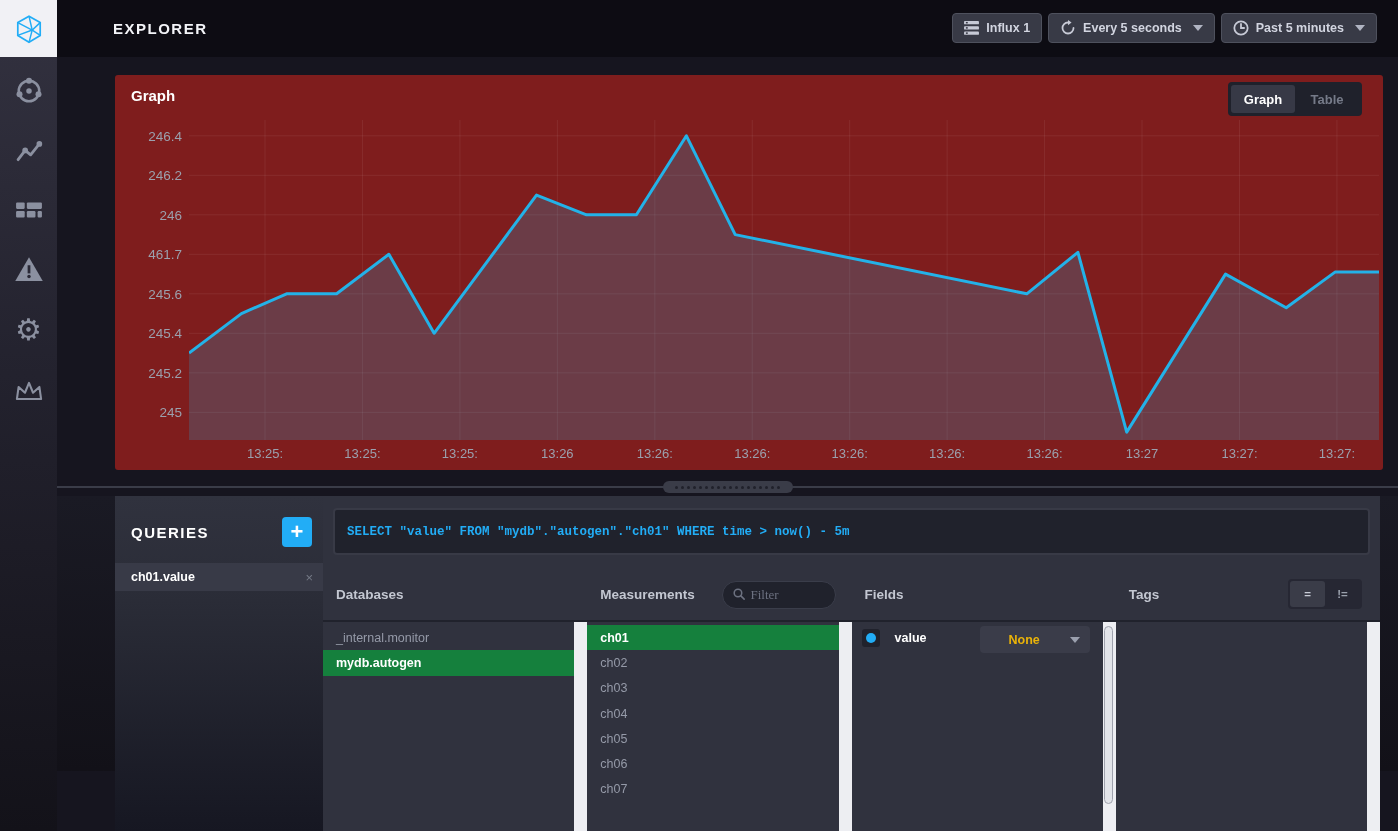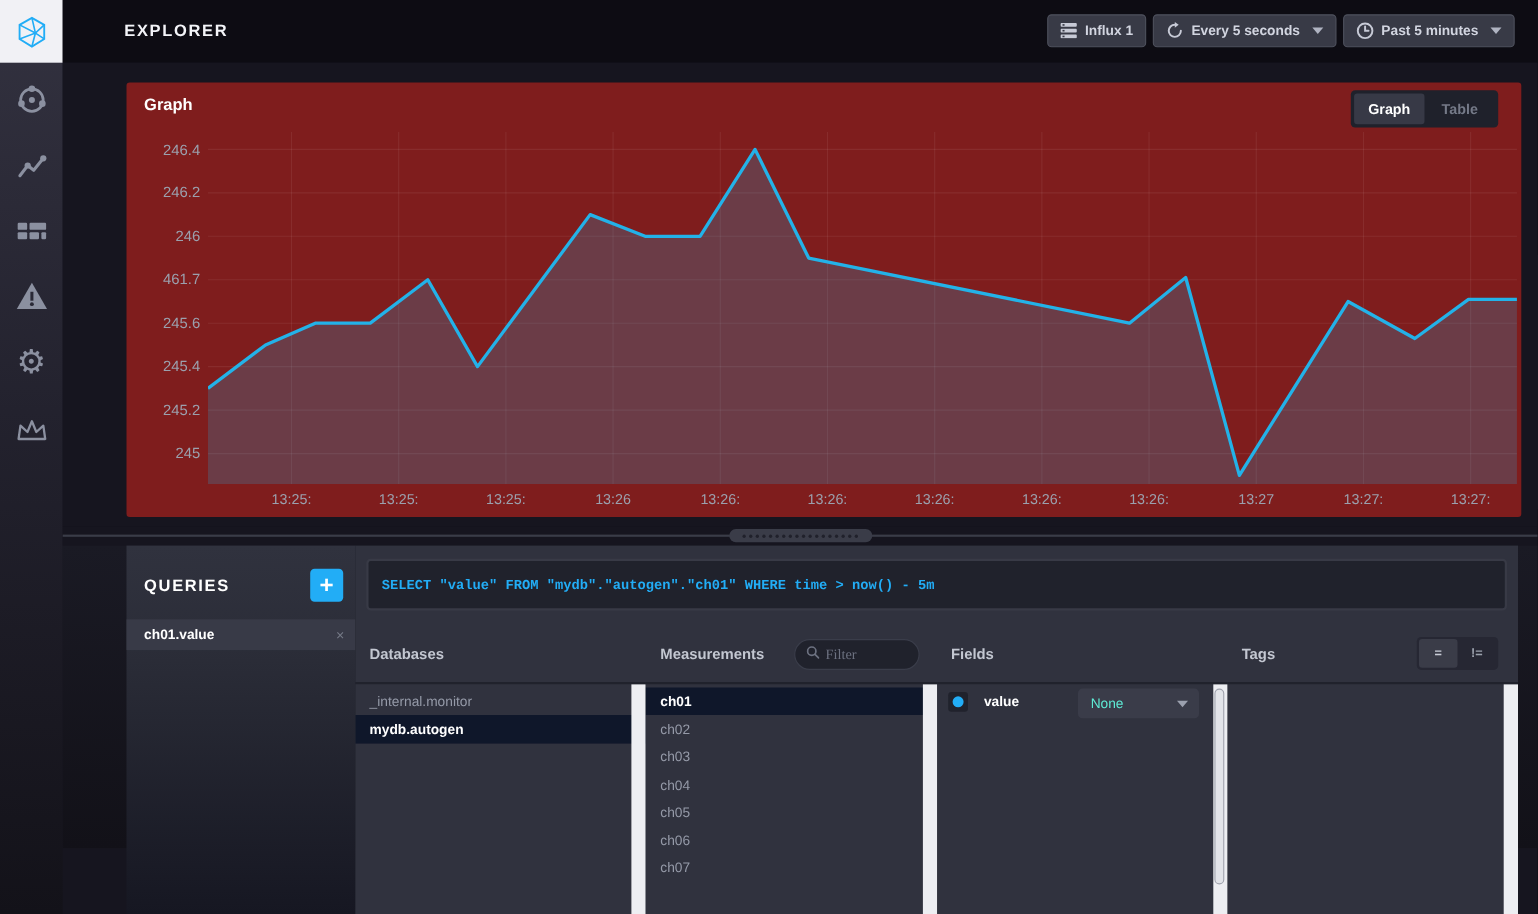--- a/index.html
+++ b/index.html
@@ -72,21 +72,21 @@
   .code-text { margin-left:12px; color:#22adf6; font-family:"Liberation Mono","DejaVu Sans Mono",monospace;
     font-size:12.5px; font-weight:bold; white-space:pre; }
   .columns { position:absolute; left:0; top:74px; width:1057px; height:261px; display:flex; }
   .col { position:relative; width:264.25px; height:261px; }
   .col-header { position:relative; height:52px; border-bottom:2px solid #20222c; }
   .col-header .col-label { position:absolute; left:13px; top:17px; color:#c3c7d1; font-size:13.5px;
     font-weight:bold; }
   .col-list { position:absolute; left:0; top:52px; right:0; bottom:0; overflow:hidden; }
   .lrow { position:relative; height:25.3px; display:flex; align-items:center; padding-left:13px;
     color:#959aa8; font-size:12.5px; cursor:pointer; }
-  .lrow.selected { background:#0f172a; color:#ffffff; font-weight:bold; }
+  .lrow.selected { background:#15803d; color:#ffffff; font-weight:bold; }
   .lrow-pad { height:3px; }
   .scrollbar { position:absolute; right:0; top:0; bottom:0; width:13px; background:#edeef2; }
   .scroll-thumb { position:absolute; left:1px; top:4px; width:9px; height:178px; background:#e2e4e9;
     border:1px solid #9fa2ad; border-radius:5px; }
   
   .filter-input { position:absolute; right:16px; top:11px; width:114px; height:28px; background:#20222c;
     border:1px solid #3a3d4a; border-radius:14px; display:flex; align-items:center; padding:0 10px; gap:6px; }
   .filter-input input { background:transparent; border:none; outline:none; width:70px;
     color:#8b5cf6; font-size:13px; font-family:Liberation Serif, serif; }
   .filter-input input::placeholder { color:#6c7180; }
@@ -98,21 +98,21 @@
   .op-btn.active { background:#3a3c48; color:#c8ccd6; }
   
   .field-row { position:absolute; left:0; top:3px; width:100%; height:28px; }
   .field-check { position:absolute; left:10px; top:4px; width:18px; height:18px; background:#20222c;
     border-radius:3px; cursor:pointer; }
   .field-check i { position:absolute; left:4px; top:4px; width:10px; height:10px; background:#22adf6;
     border-radius:50%; }
   .field-label { position:absolute; left:43px; top:6px; color:#ffffff; font-size:12.5px; font-weight:bold; }
   .func-dropdown { position:absolute; left:128px; top:1px; width:110px; height:27px; background:#3a3c49;
     border-radius:4px; display:flex; align-items:center; cursor:pointer; }
-  .func-dropdown span { margin-left:12px; color:#5eead4; font-size:12.5px; font-weight:normal; }
+  .func-dropdown span { margin-left:29px; color:#eab308; font-size:12.5px; font-weight:bold; }
   .func-dropdown .caret { position:absolute; right:10px; border-top-color:#9ba0ae; }
 </style>
 </head>
 <body>
 
 <div class="page">
 
   <aside class="sidebar">
     <div class="logo-cell">
       <svg width="32" height="32" viewBox="0 0 30 30">

